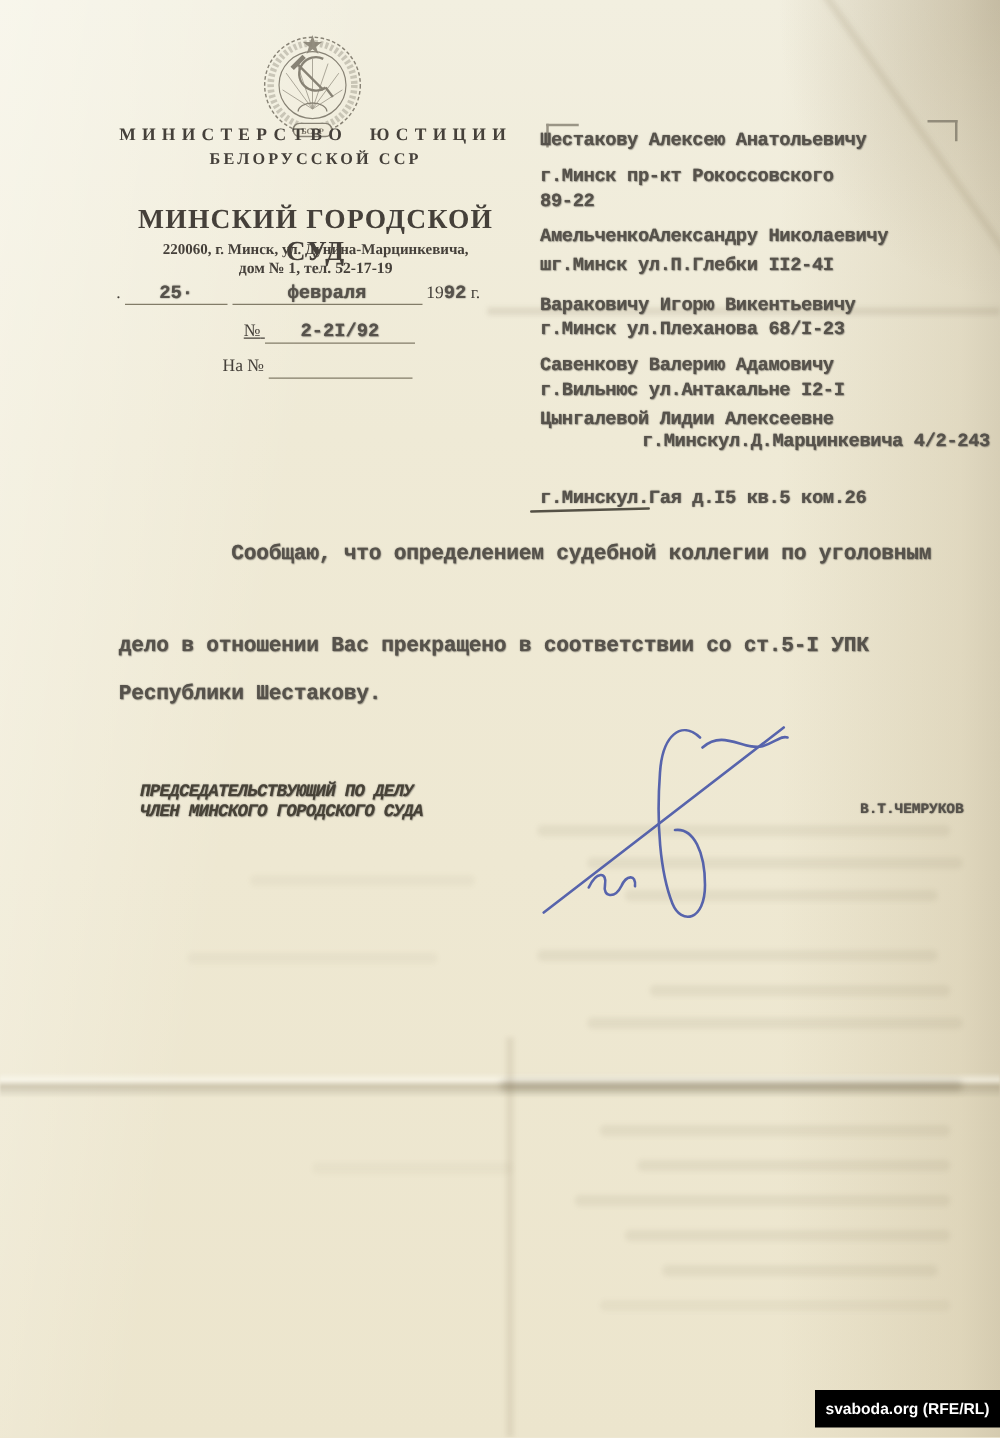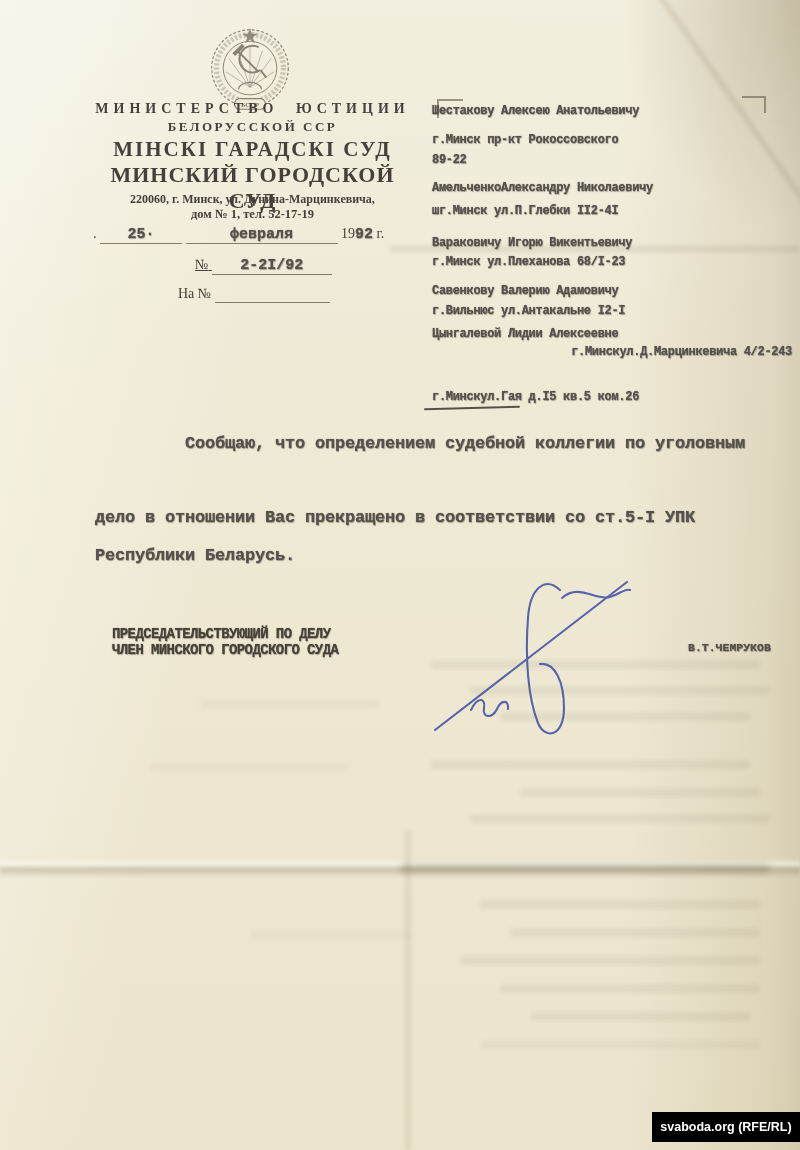--- a/index.html
+++ b/index.html
@@ -28,29 +28,29 @@
   .date-row{left:93px;top:226px;width:335px;font-size:14px;}
   .u{display:inline-block;border-bottom:1px solid #827c68;}
   .day-cell{width:82px;text-align:center;}
   .month-cell{width:152px;text-align:center;}
   .num-row{left:195px;top:257px;font-size:14px;text-decoration:underline;}
   .num-cell{width:120px;text-align:center;}
   .na-row{left:178px;top:286px;font-size:14px;}
   .na-cell{width:115px;}
   .twin{font-size:15px;}
   
-  .adr{left:432px;width:360px;font-size:12px;white-space:nowrap;letter-spacing:-0.3px;}
+  .adr{left:432px;width:360px;font-size:15px;white-space:nowrap;letter-spacing:-0.3px;}
   .bracket-l{left:437px;top:99px;width:24px;height:17px;border-left:2px solid #6d6759;border-top:2px solid #6d6759;opacity:.65;}
   .bracket-r{left:742px;top:96px;width:22px;height:15px;border-right:2px solid #6d6759;border-top:2px solid #6d6759;opacity:.65;}
   .pen-underline{left:424px;top:407px;width:96px;height:2px;background:#3a362d;transform:rotate(-1.5deg);border-radius:1px;opacity:.85;}
   
   .bodyline{left:95px;width:665px;font-size:17px;letter-spacing:-0.2px;white-space:nowrap;}
   .indent{padding-left:90px;}
   
-  .sig-title{left:112px;width:330px;font-size:14px;letter-spacing:-0.6px;line-height:16px;white-space:nowrap;color:#474237;}
+  .sig-title{left:112px;width:330px;font-size:14px;letter-spacing:-0.6px;line-height:16px;white-space:nowrap;color:#474237;font-style:italic;}
   .signer{left:688px;font-size:11.5px;letter-spacing:0;}
   
   .crease-h{left:0;top:858px;width:800px;height:20px;filter:blur(1px);
     background:linear-gradient(180deg,rgba(120,108,78,0) 0%,rgba(255,255,248,.5) 30%,rgba(118,106,76,.25) 55%,rgba(90,80,55,.18) 65%,rgba(120,108,78,0) 100%);}
   .crease-h2{left:400px;top:864px;width:370px;height:9px;background:rgba(80,72,50,.22);filter:blur(3px);border-radius:4px;}
   .crease-h3{left:390px;top:246px;width:410px;height:6px;background:rgba(120,108,78,.15);filter:blur(2px);}
   .crease-v{left:405px;top:830px;width:6px;height:320px;background:rgba(120,108,78,.12);filter:blur(2px);}
   .crease-diag{left:640px;top:-30px;width:4px;height:330px;background:rgba(110,95,60,.20);filter:blur(2.5px);transform:rotate(-35deg);transform-origin:top;}
   .corner-shade{left:620px;top:0;width:180px;height:240px;
     background:radial-gradient(ellipse at 100% 0%,rgba(125,105,65,.22) 0%,rgba(125,105,65,0) 70%);}
@@ -115,21 +115,20 @@
         <path d="M 55,2 L 57,8 L 63,8 L 58,12 L 60,18 L 55,14 L 50,18 L 52,12 L 47,8 L 53,8 Z" fill="#6a6457" stroke="none" opacity=".9"></path>
 
         <rect x="39" y="76" width="32" height="11" rx="5" stroke-width="1.2" fill="#efead8"></rect>
       </g>
       <text x="55" y="84.5" text-anchor="middle" font-size="7" font-family="Liberation Serif, DejaVu Serif, serif" font-weight="bold" fill="#5d574a">БССР</text>
     </svg>
   </div>
 
   <div class="abs lh-center ministry print">МИНИСТЕРСТВО ЮСТИЦИИ</div>
   <div class="abs lh-center republic print">БЕЛОРУССКОЙ ССР</div>
-  <div class="abs lh-center court-be print">МІНСКІ ГАРАДСКІ СУД</div>
   <div class="abs lh-center court-ru print">МИНСКИЙ ГОРОДСКОЙ СУД</div>
   <div class="abs lh-center addr1 print">220060, г. Минск, ул. Дунина-Марцинкевича,</div>
   <div class="abs lh-center addr2 print">дом № 1, тел. 52-17-19</div>
 
   <div class="abs date-row print">
     <span>.</span>
     <span class="u day-cell"><span class="tw twin">25·</span></span>
     <span class="u month-cell"><span class="tw twin">февраля</span></span>
     <span>19</span><span class="tw twin">92</span>
     <span>г.</span>
@@ -163,21 +162,21 @@
 
   <div class="abs adr tw" style="top:327px;">Цынгалевой Лидии Алексеевне</div>
   <div class="abs adr tw" style="top:345px;text-align:right;">г.Минскул.Д.Марцинкевича 4/2-243</div>
 
   <div class="abs adr tw" style="top:390px;">г.Минскул.Гая д.I5 кв.5 ком.26</div>
 
   <div class="abs pen-underline"></div>
 
   <div class="abs bodyline tw indent" style="top:434px;">Сообщаю, что определением судебной коллегии по уголовным</div>
   <div class="abs bodyline tw" style="top:508px;">дело в отношении Вас прекращено в соответствии со ст.5-I УПК</div>
-  <div class="abs bodyline tw" style="top:546px;">Республики Беларусь.</div>
+  <div class="abs bodyline tw" style="top:546px;">Республики Шестакову.</div>
 
   <div class="abs sig-title tw" style="top:626px;">ПРЕДСЕДАТЕЛЬСТВУЮЩИЙ ПО ДЕЛУ</div>
   <div class="abs sig-title tw" style="top:642px;">ЧЛЕН МИНСКОГО ГОРОДСКОГО СУДА</div>
   <div class="abs signer tw" style="top:641px;">В.Т.ЧЕМРУКОВ</div>
 
   <div class="abs" style="left:405px;top:570px;width:250px;height:185px;">
     <svg width="250" height="185" viewBox="0 0 250 185" style="opacity:.85;filter:blur(.3px);">
       <g stroke="#3d4da6" stroke-width="2.1" fill="none" stroke-linecap="round">
         <path d="M 30,160 L 222,12"></path>
         <path d="M 155,20 C 140,6 125,18 123,48 C 120,88 123,128 133,153 C 140,170 159,167 159,138 C 159,112 150,92 135,94"></path>

